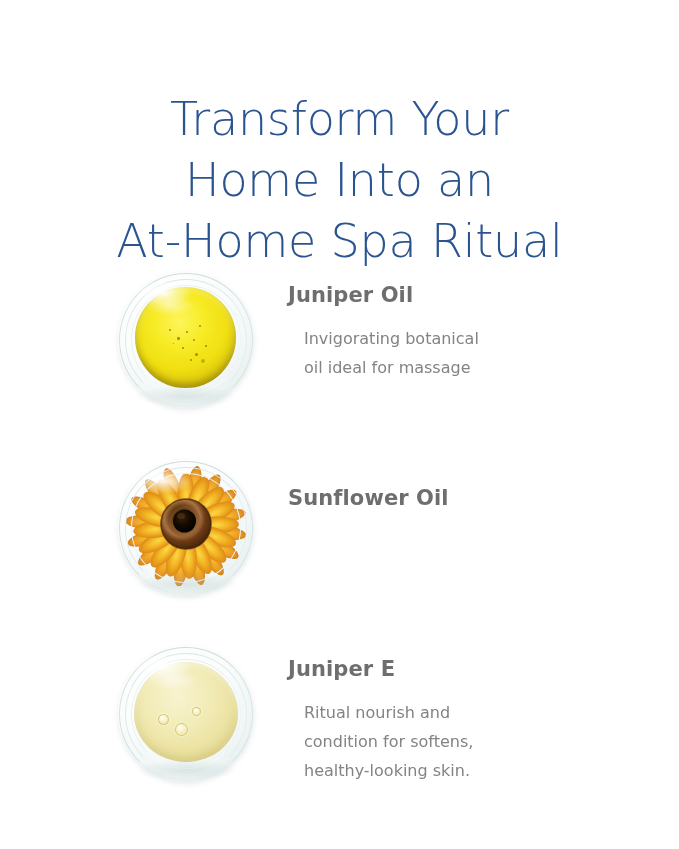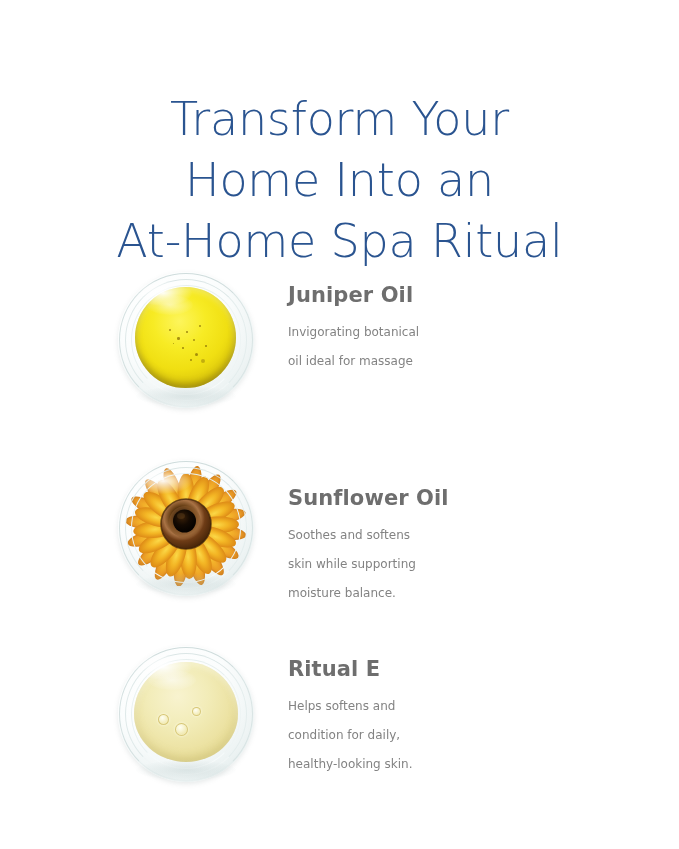--- a/index.html
+++ b/index.html
@@ -75,24 +75,24 @@
   .item-title {
     color: #6e6e6e;
     font-size: 21px;
     font-weight: bold;
     line-height: 26px;
     margin: 0 0 10px 0;
     letter-spacing: 0.1px;
   }
   .item-desc {
     color: #838383;
-    font-size: 12px;
+    font-size: 16px;
     font-weight: 400;
     line-height: 29px;
-    margin: 0;
+    margin: 16px;
   }
   .item-desc .ln { display: block; white-space: nowrap; }
   
   .glass-outer {
     position: absolute;
     left: 0; top: 0;
     width: 136px; height: 136px;
     border-radius: 50%;
     background:
       radial-gradient(circle at 38% 30%, #ffffff 0%, #fbfdfd 44%, #eef4f4 70%, #e2ebeb 86%, #f6fafa 100%);
@@ -322,46 +322,41 @@
         </svg>
 
         <div class="ring ring-a"></div>
         <div class="ring ring-b"></div>
         <div class="ring ring-c"></div>
         <div class="glass-hl"></div>
         <div class="glass-shadow"></div>
       </div>
       <div class="copy">
         <p class="item-title">Sunflower Oil</p>
-        <p class="item-desc">
-          <span class="ln">Soothes and softens</span>
-          <span class="ln">skin while supporting</span>
-          <span class="ln">moisture balance.</span>
-        </p>
       </div>
     </div>
 
     <div class="row row-3">
       <div class="thumb-wrap">
         <div class="glass-outer"></div>
         <div class="oil-vite">
           <div class="bubble" style="left:24px;top:52px;width:9px;height:9px;"></div>
           <div class="bubble" style="left:41px;top:61px;width:11px;height:11px;"></div>
           <div class="bubble" style="left:58px;top:45px;width:7px;height:7px;"></div>
         </div>
         <div class="ring ring-a"></div>
         <div class="ring ring-b"></div>
         <div class="ring ring-c"></div>
         <div class="glass-hl"></div>
         <div class="glass-shadow"></div>
       </div>
       <div class="copy">
-        <p class="item-title">Ritual E</p>
+        <p class="item-title">Juniper E</p>
         <p class="item-desc">
-          <span class="ln">Helps softens and</span>
-          <span class="ln">condition for daily,</span>
+          <span class="ln">Ritual nourish and</span>
+          <span class="ln">condition for softens,</span>
           <span class="ln">healthy-looking skin.</span>
         </p>
       </div>
     </div>
 
   </div>
 </div>
 
 </body></html>

